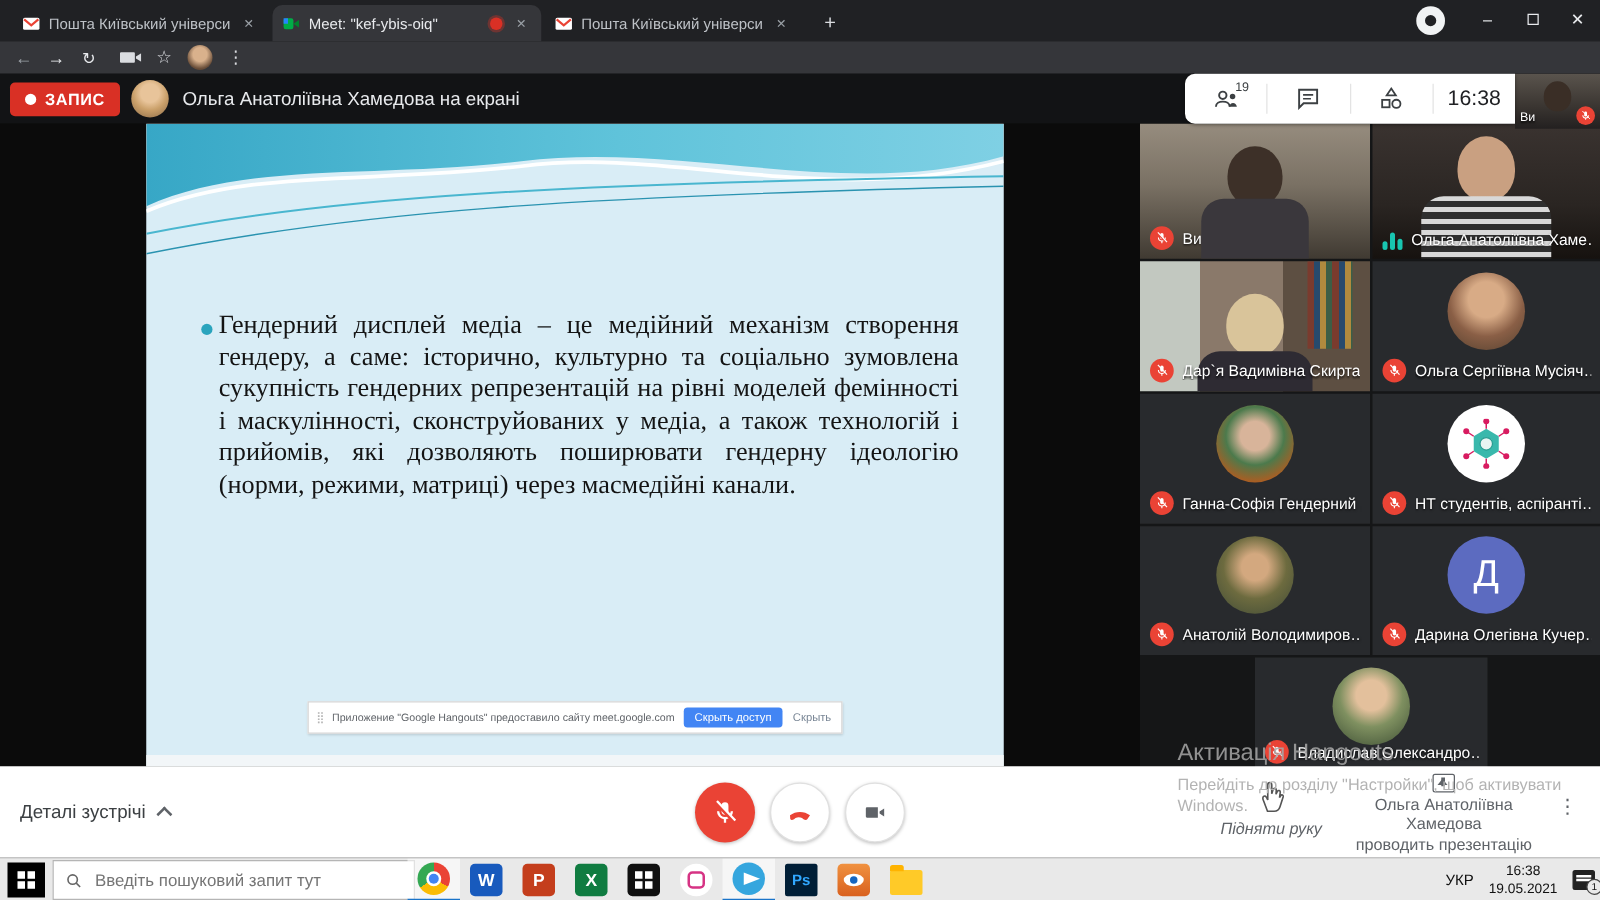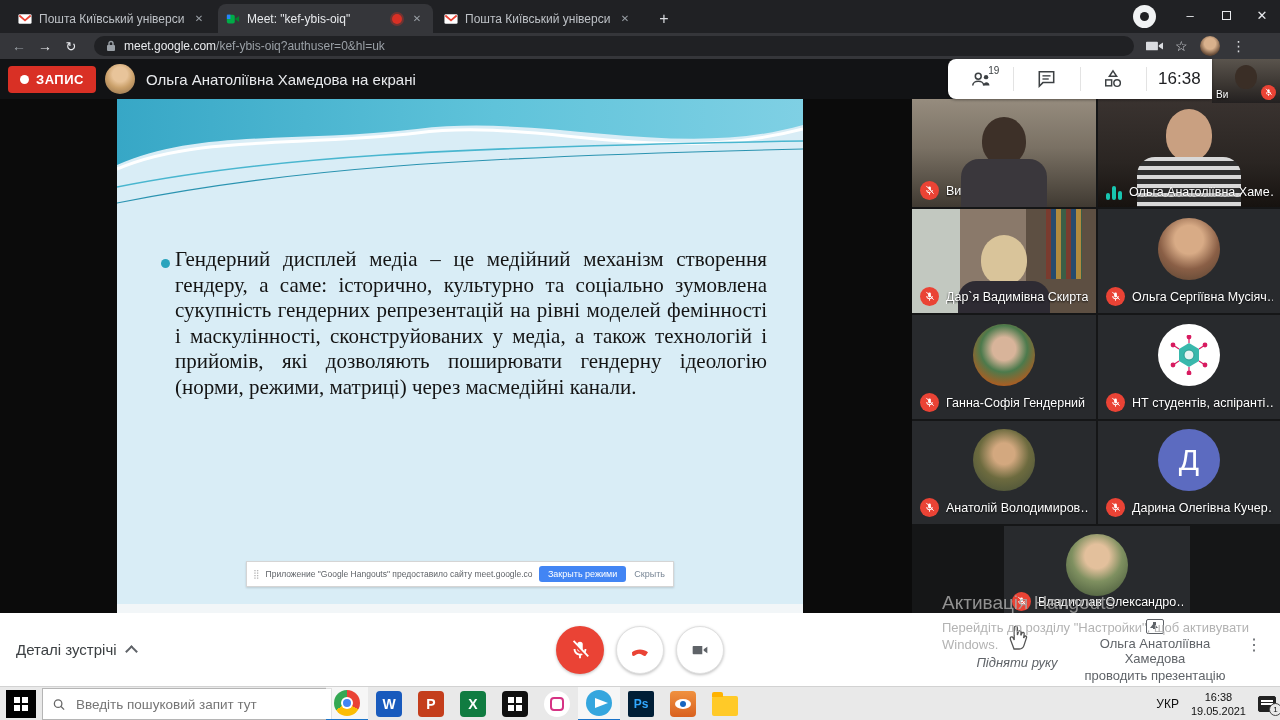--- a/index.html
+++ b/index.html
@@ -203,30 +203,20 @@
     <div class="winctl abs" id="btn-max" style="left:1208px;">
         <i></i>
       </div>
     <div class="winctl abs g-x" style="left:1244px;"></div>
   </div>
 
   <div id="addressbar" class="abs">
     <span class="navb g-back" style="margin-left:6px;"></span>
     <span class="navb g-fwd"></span>
     <span class="navb g-rel"></span>
-    <div id="urlpill">
-      <svg width="10" height="12" viewBox="0 0 10 12">
-          <rect x="1" y="5" width="8" height="6" rx="1" fill="#9aa0a6"></rect>
-          <path d="M3 5V3.5a2 2 0 0 1 4 0V5" stroke="#9aa0a6" stroke-width="1.4" fill="none"></path>
-        </svg>
-      <span style="display:flex;">
-          <span class="host">meet.google.com</span>
-          <span class="path">/kef-ybis-oiq?authuser=0&amp;hl=uk</span>
-        </span>
-    </div>
     <div class="abarics">
       <svg width="17" height="12" viewBox="0 0 20 14">
           <path d="M1 2h12a1 1 0 0 1 1 1v8a1 1 0 0 1-1 1H1a1 1 0 0 1-1-1V3a1 1 0 0 1 1-1zm14 4 5-3v8l-5-3z" fill="#dadce0"></path>
         </svg>
       <span class="g-star"></span>
       <span id="abar-avatar"></span>
       <span class="g-dots"></span>
     </div>
   </div>
 
@@ -251,21 +241,21 @@
         <path d="M0 0 H686 V26 C560 62 430 14 300 30 C180 44 80 30 0 66 Z" fill="url(#gw)"></path>
         <path d="M686 30 C540 68 420 18 300 34 C180 48 80 36 0 70" stroke="#ffffff" stroke-width="3" fill="none"></path>
         <path d="M0 88 C150 58 330 48 686 42" stroke="#49b6cf" stroke-width="1.6" fill="none"></path>
         <path d="M0 104 C170 70 340 58 686 50" stroke="#2a93b0" stroke-width="1.1" fill="none"></path>
       </svg>
       <div id="bullet" class="abs" style="left:44px;top:160px;"></div>
       <div id="slidebody" class="abs">Гендерний дисплей медіа – це медійний механізм створення гендеру, а саме: історично, культурно та соціально зумовлена сукупність гендерних репрезентацій на рівні моделей фемінності і маскулінності, сконструйованих у медіа, а також технологій і прийомів, які дозволяють поширювати гендерну ідеологію (норми, режими, матриці) через масмедійні канали.</div>
       <div id="notice" class="abs">
         <span class="grip">⣿</span>
         <span class="ntext">Приложение "Google Hangouts" предоставило сайту meet.google.com доступ к вашему экрану.</span>
-        <span class="nbtn">Закрыть режими</span>
+        <span class="nbtn">Скрыть доступ</span>
         <span class="nlink">Скрыть</span>
       </div>
     </div>
   </div>
   <div id="slidefoot" class="abs"></div>
 
   <div id="panel" class="abs">
     <div class="tile abs t1 vid1">
       <div class="person head"></div>
       <div class="person torso"></div>

